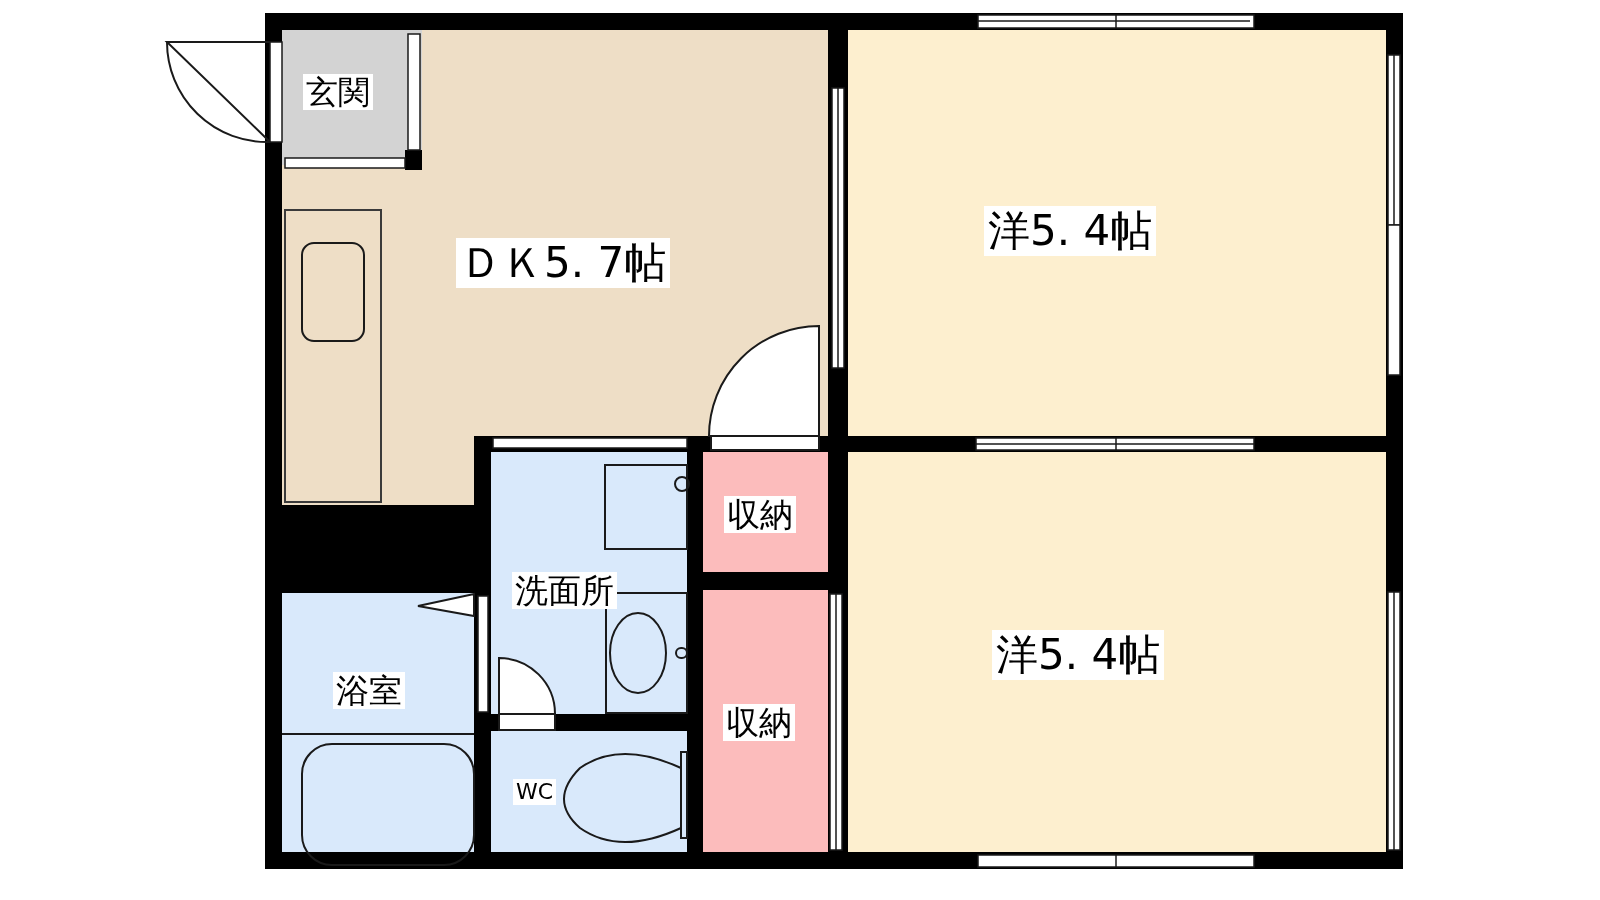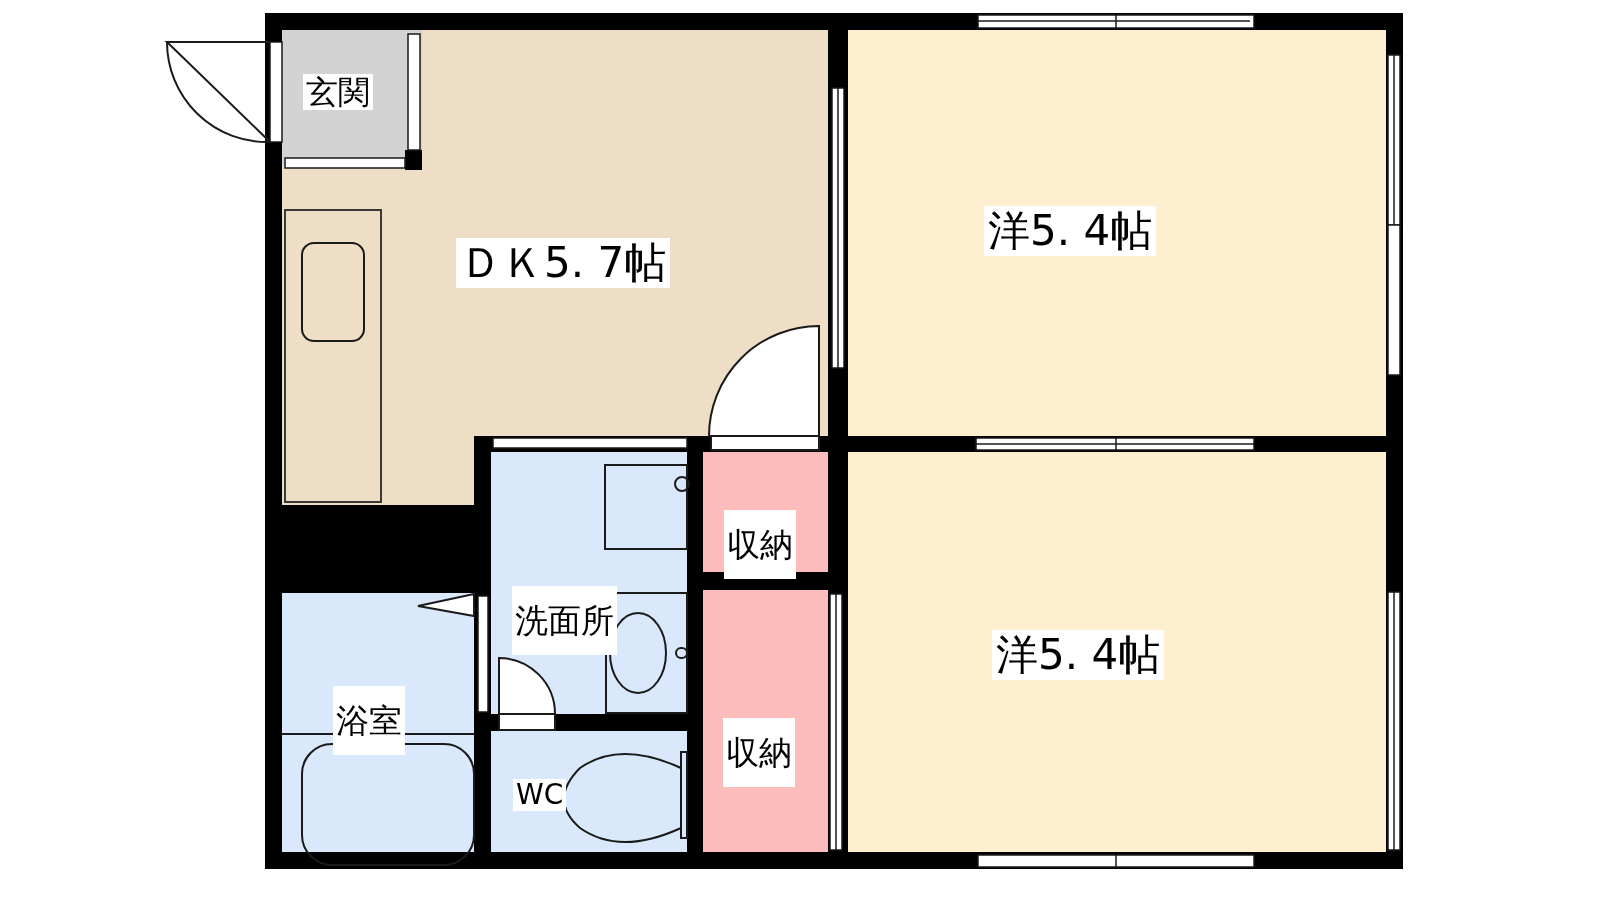--- a/index.html
+++ b/index.html
@@ -1,20 +1,20 @@
 <!DOCTYPE html>
 <html><head>
 <meta charset="utf-8">
 <style>
   html, body { margin: 0; padding: 0; background: #ffffff; }
   body { width: 1600px; height: 900px; overflow: hidden; position: relative; font-family: "DejaVu Sans", sans-serif; }
   #plan { position: absolute; left: 0; top: 0; width: 1600px; height: 900px; }
   .label { position: absolute; background: #ffffff; color: #000; white-space: nowrap; line-height: 1; font-family: "DejaVu Sans", sans-serif; }
   .lbl-big { font-size: 42px; padding: 4px 4px; }
-  .lbl-mid { font-size: 33px; padding: 18px 3px; margin-top: 14px; }
+  .lbl-mid { font-size: 33px; padding: 2px 3px; }
   .lbl-small { font-size: 32px; padding: 2px 3px; }
 </style>
 </head>
 <body>
 
 <svg id="plan" viewBox="0 0 1600 900" xmlns="http://www.w3.org/2000/svg">
 
   <g>
     <rect x="282" y="30" width="546" height="478" fill="#eedec6"></rect>
     <rect x="282" y="30" width="140" height="135" fill="#d3d3d3"></rect>
@@ -110,15 +110,15 @@
     <rect x="681" y="752" width="6" height="86"></rect>
   </g>
 </svg>
 
 <div class="label lbl-small" style="left:303px;top:74px;">玄関</div>
 <div class="label lbl-big" style="left:456px;top:238px;">ＤＫ5. 7帖</div>
 <div class="label lbl-big" style="left:984px;top:206px;">洋5. 4帖</div>
 <div class="label lbl-big" style="left:992px;top:630px;">洋5. 4帖</div>
 <div class="label lbl-mid" style="left:512px;top:572px;">洗面所</div>
 <div class="label lbl-mid" style="left:333px;top:672px;">浴室</div>
-<div class="label lbl-small" style="left:513px;top:779px;font-size:28px;">WC</div>
+<div class="label lbl-small" style="left:513px;top:779px;font-size:22px;">WC</div>
 <div class="label lbl-mid" style="left:724px;top:496px;">収納</div>
 <div class="label lbl-mid" style="left:723px;top:704px;">収納</div>
 
 </body></html>

